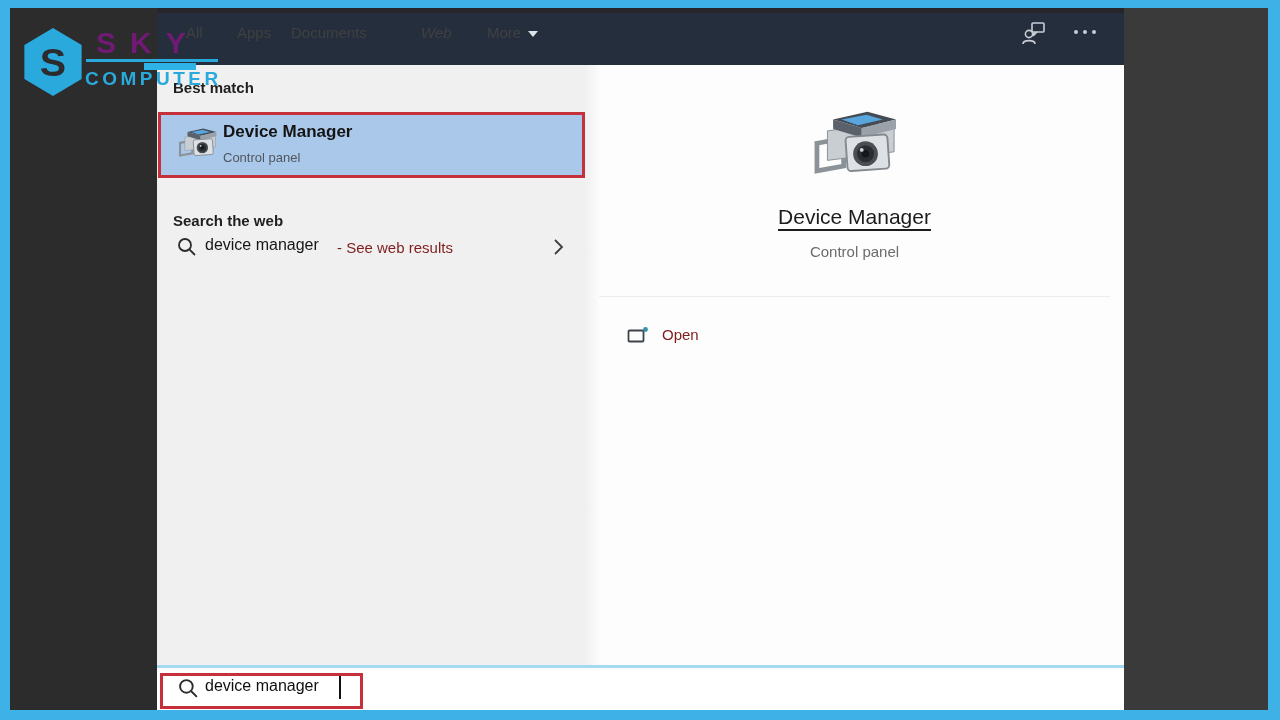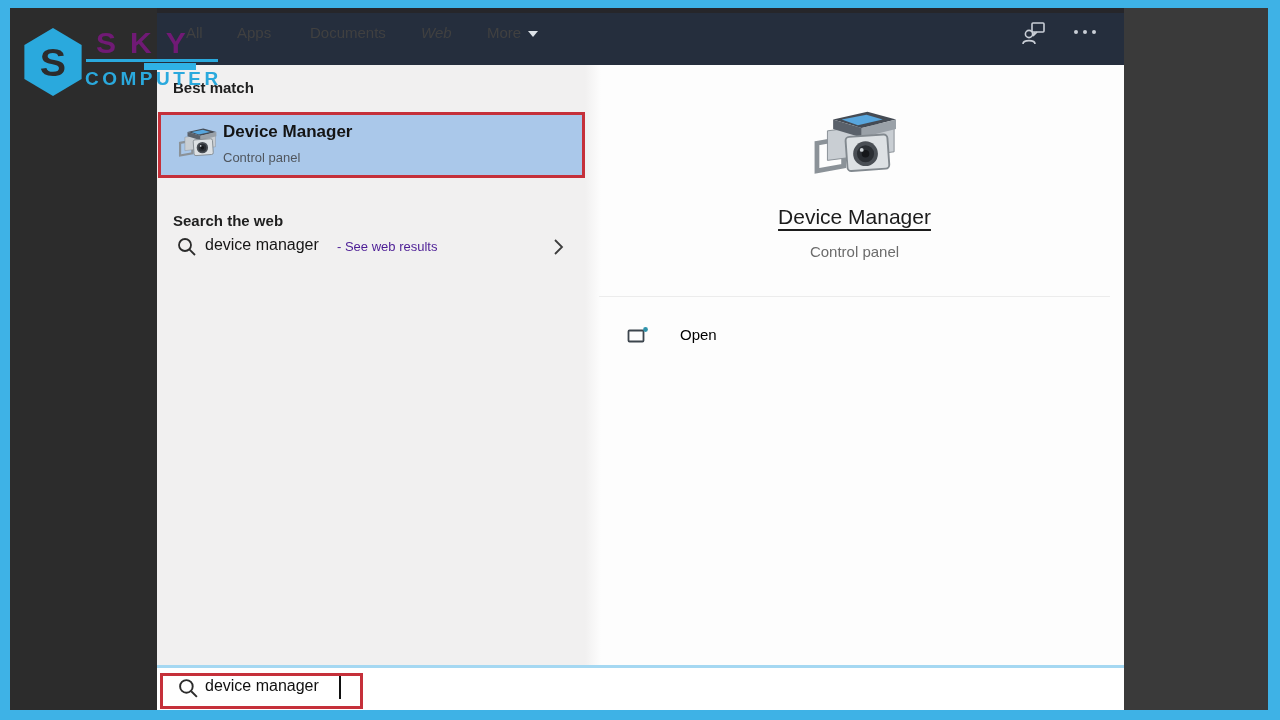--- a/index.html
+++ b/index.html
@@ -18,21 +18,21 @@
   #header { left:157px; top:13px; width:967px; height:52px; background:#252e3d; }
   #panel-left  { left:157px; top:65px; width:428px; height:600px; background:#f1f0f0; }
   #panel-right { left:585px; top:65px; width:539px; height:600px; background:#fdfdfd; }
   #panel-fade  { left:585px; top:65px; width:16px; height:600px;
                  background:linear-gradient(90deg,#f1f0f0,#fdfdfd); }
   #search-bar { left:157px; top:665px; width:967px; height:45px; background:#ffffff;
                 border-top:3px solid #a5d8f2; }
 
   
   .tab { position:absolute; top:24px; color:#404040; font-size:15px; cursor:pointer; white-space:nowrap; }
-  #tab-all{left:186px;} #tab-apps{left:237px;} #tab-documents{left:310px;}
+  #tab-all{left:186px;} #tab-apps{left:237px;} #tab-documents{left:291px;}
   #tab-web{left:421px;font-style:italic;} #tab-more{left:487px; display:flex; align-items:center; gap:7px;}
   .dd-arrow { width:0; height:0; border-left:5px solid transparent; border-right:5px solid transparent;
               border-top:6px solid #dde2e8; margin-top:2px; }
   #feedback-btn { left:1020px; top:19px; width:28px; height:28px; }
   #ellipsis-btn { left:1068px; top:22px; width:36px; height:20px; }
 
   
   #logo { left:22px; top:26px; width:215px; height:70px; z-index:60; }
   #logo-hex { position:absolute; left:2px; top:2px; }
   #logo-brand { position:absolute; left:74px; top:0px; color:#701a75; font-size:30px; font-weight:600;
@@ -49,32 +49,32 @@
 
   #best-match-item { left:158px; top:112px; width:427px; height:66px; background:#aac8ea;
                      border:3px solid #c5303a; cursor:pointer; }
   #best-match-item .bm-icon { position:absolute; left:16px; top:10px; }
   #best-match-title { position:absolute; left:62px; top:7px; font-size:17px; font-weight:700; color:#141414; }
   #best-match-sub   { position:absolute; left:62px; top:35px; font-size:13px; color:#50565e; }
 
   #web-result-row { left:157px; top:228px; width:428px; height:40px; cursor:pointer; }
   #web-result-row .mag { position:absolute; left:20px; top:9px; }
   #web-query { position:absolute; left:48px; top:8px; font-size:16px; color:#161616; }
-  #web-hint  { position:absolute; left:180px; top:11px; font-size:13px; color:#4c1d95; }
+  #web-hint  { position:absolute; left:180px; top:11px; font-size:15px; color:#7f1d1d; }
   #web-chevron { position:absolute; right:20px; top:10px; }
 
   
   #preview-icon { left:810px; top:108px; width:92px; height:80px; }
   #preview-title { left:585px; top:205px; width:539px; text-align:center; font-size:21px; color:#1c1c1c;
                    text-decoration:underline; text-underline-offset:5px; cursor:pointer; }
   #preview-sub { left:585px; top:243px; width:539px; text-align:center; font-size:15px; color:#6c6c6c; }
   #preview-divider { left:599px; top:296px; width:511px; height:1px; background:#ececec; }
   #open-row { left:615px; top:320px; width:200px; height:32px; cursor:pointer; }
   #open-row .open-ic { position:absolute; left:12px; top:6px; }
-  #open-label { position:absolute; left:47px; top:6px; font-size:15px; color:#000000;margin-left:18px; }
+  #open-label { position:absolute; left:47px; top:6px; font-size:15px; color:#7f1d1d; }
 
   
   #search-bar .mag { position:absolute; left:21px; top:10px; }
   #search-value { position:absolute; left:48px; top:9px; font-size:16px; color:#101010; }
   #caret { position:absolute; left:182px; top:7px; width:2px; height:24px; background:#111; }
 
   
   #anno-search { left:160px; top:673px; width:203px; height:36px; border:3px solid #c5303a; z-index:50; }
 </style>
 </head>

